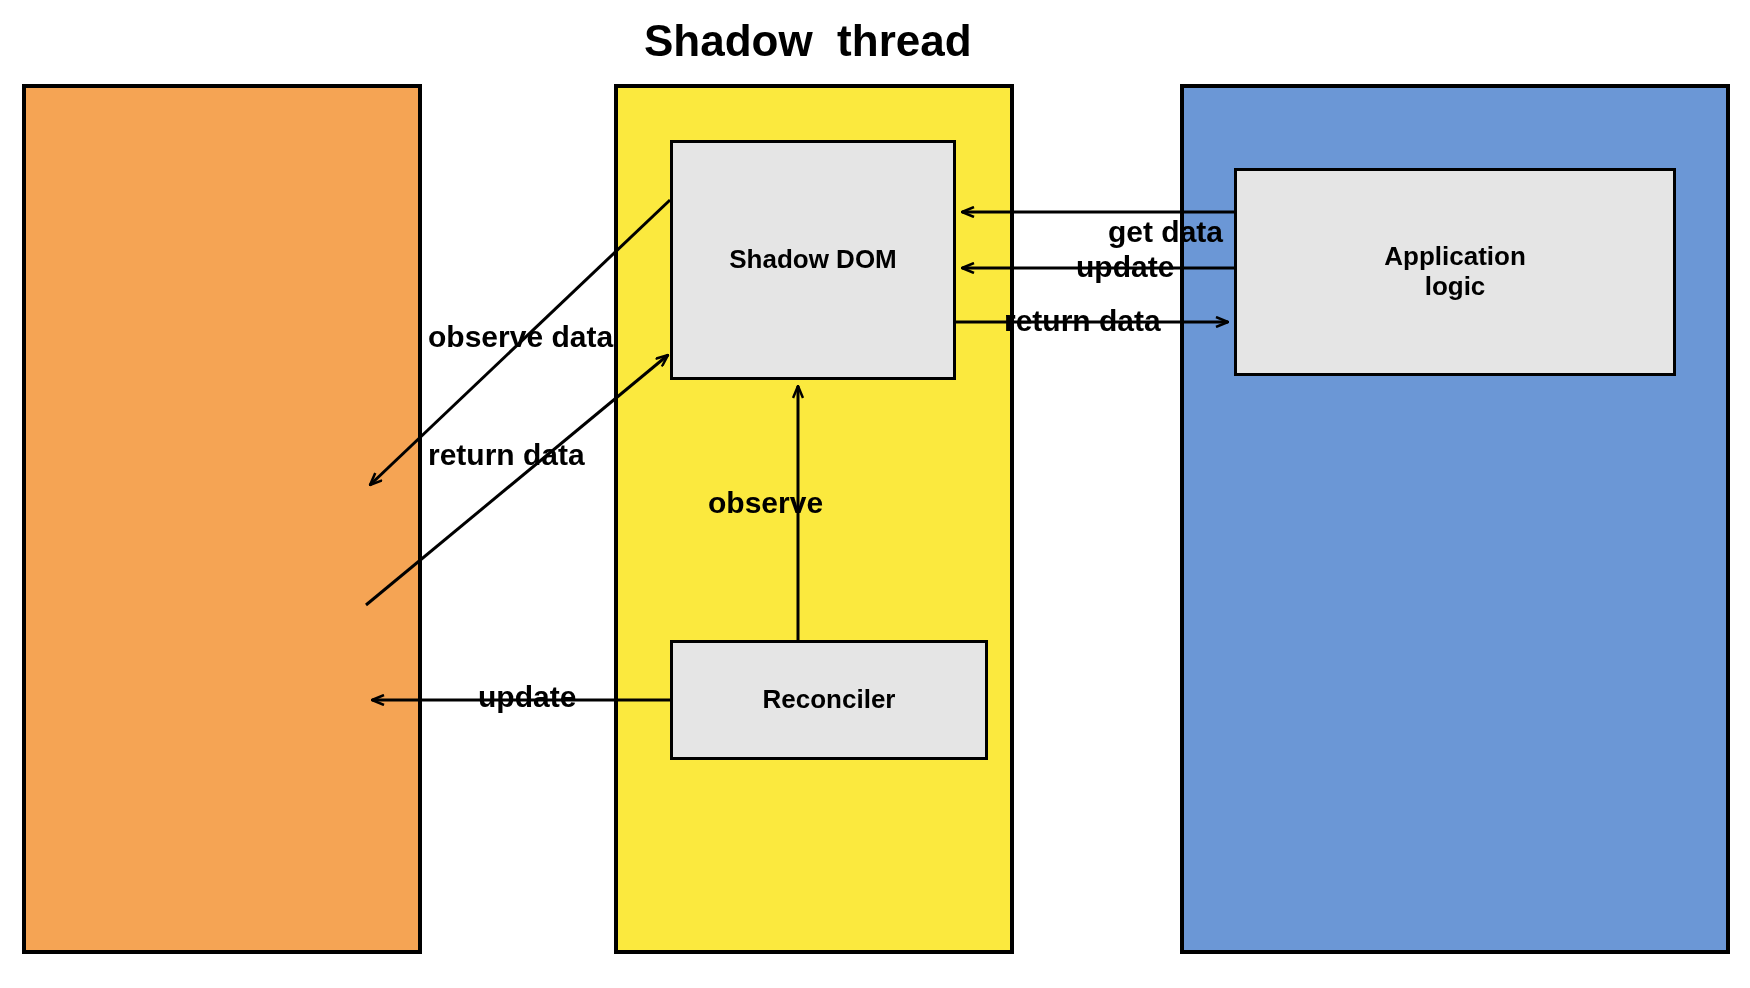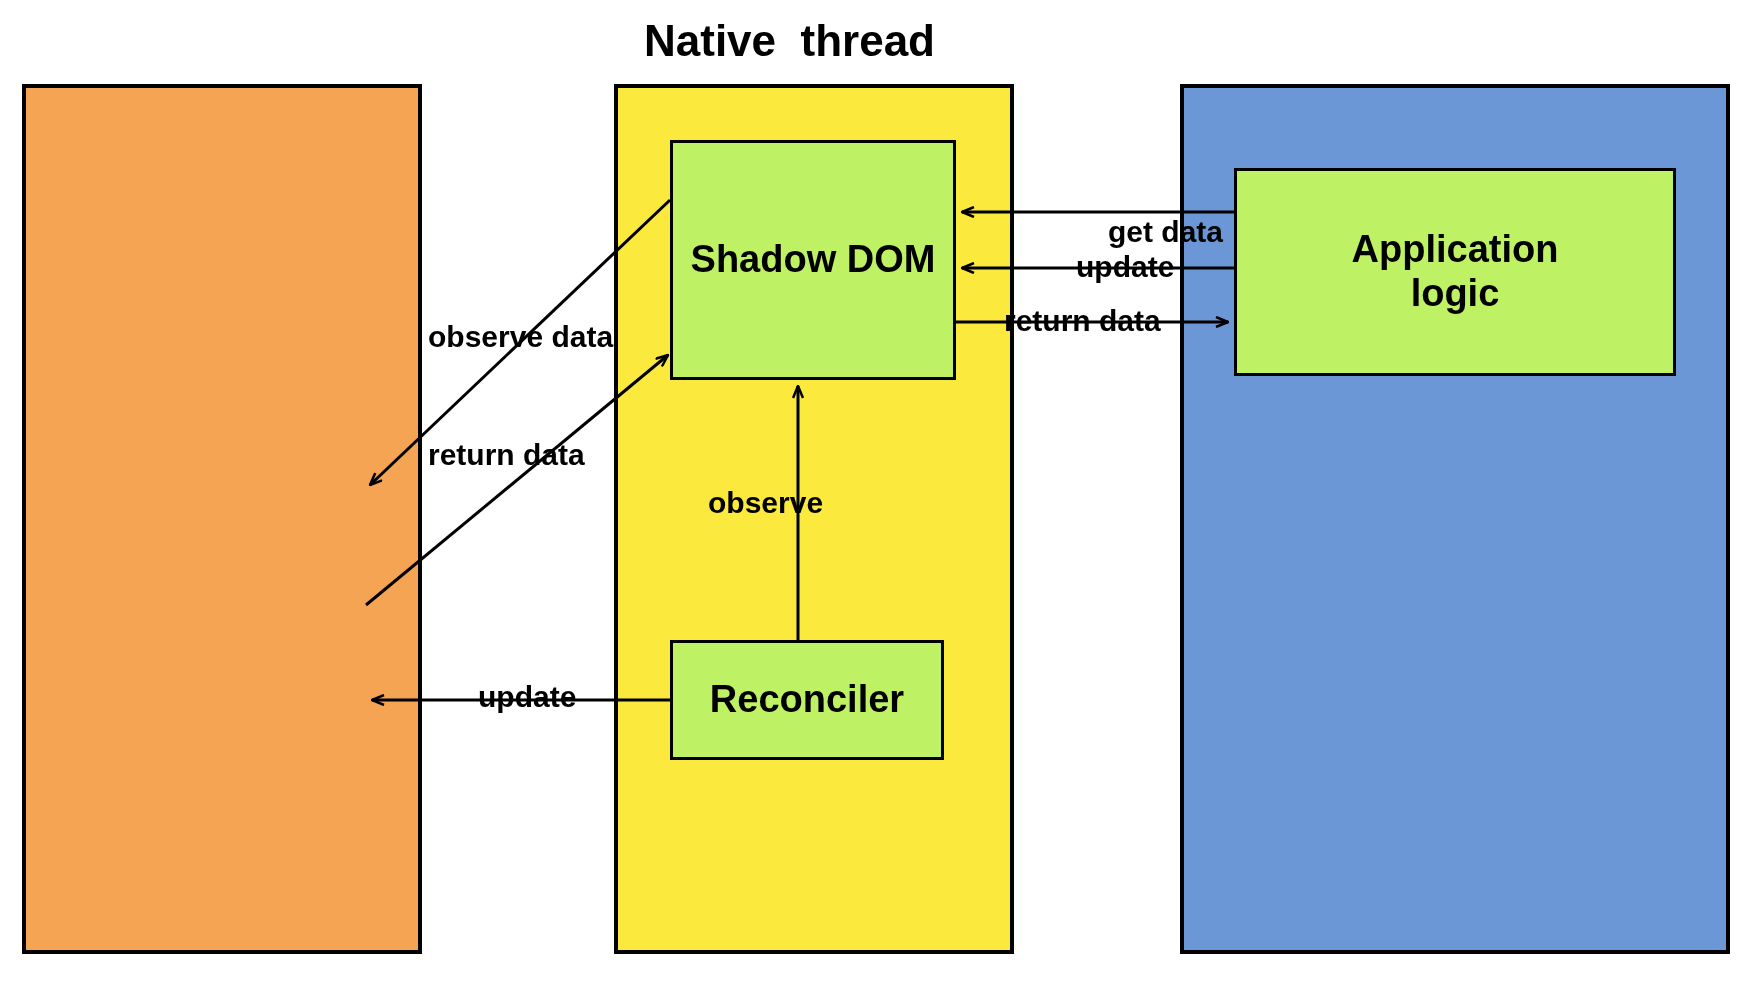--- a/index.html
+++ b/index.html
@@ -25,29 +25,29 @@
   .panel {
     position: absolute;
     border: 4px solid #000;
     box-sizing: border-box;
   }
   .panel.orange { background: #f5a454; }
   .panel.yellow { background: #fbe93e; }
   .panel.blue   { background: #6b97d6; }
   .node {
     position: absolute;
-    background: #bef264;
+    background: #e5e5e5;
     border: 3px solid #000;
     box-sizing: border-box;
     display: flex;
     align-items: center;
     justify-content: center;
     text-align: center;
     font-weight: 700;
-    font-size: 38px;
+    font-size: 26px;
     line-height: 1.15;
     padding: 6px 12px;
     white-space: pre-line;
   }
   .edge-label {
     position: absolute;
     font-weight: 700;
     font-size: 30px;
     color: #000;
     white-space: nowrap;
@@ -59,28 +59,28 @@
     width: 1750px;
     height: 988px;
     pointer-events: none;
   }
 </style>
 </head>
 <body>
 
 <div class="canvas">
 
-  <div class="col-title" style="left:644px;  top:16px;">Native  thread</div>
+  <div class="col-title" style="left:644px;  top:16px;">Shadow  thread</div>
 
   <div class="panel orange" style="left:22px;  top:84px; width:400px; height:870px;"></div>
   <div class="panel yellow" style="left:614px; top:84px; width:400px; height:870px;"></div>
   <div class="panel blue" style="left:1180px;top:84px; width:550px; height:870px;"></div>
 
   <div class="node" style="left:670px; top:140px; width:286px; height:240px;">Shadow DOM</div>
-  <div class="node" style="left:670px; top:640px; width:274px; height:120px;">Reconciler</div>
+  <div class="node" style="left:670px; top:640px; width:318px; height:120px;">Reconciler</div>
   <div class="node" style="left:1234px;top:168px; width:442px; height:208px;">Application
 logic</div>
 
   <svg class="arrows">
     <defs>
       <marker id="arrowhead" markerWidth="14" markerHeight="12" refX="13" refY="6" orient="auto" markerUnits="userSpaceOnUse">
         <path d="M1,1 L13,6 L1,11" fill="none" stroke="#000" stroke-width="2.5" stroke-linejoin="miter"></path>
       </marker>
     </defs>
 

